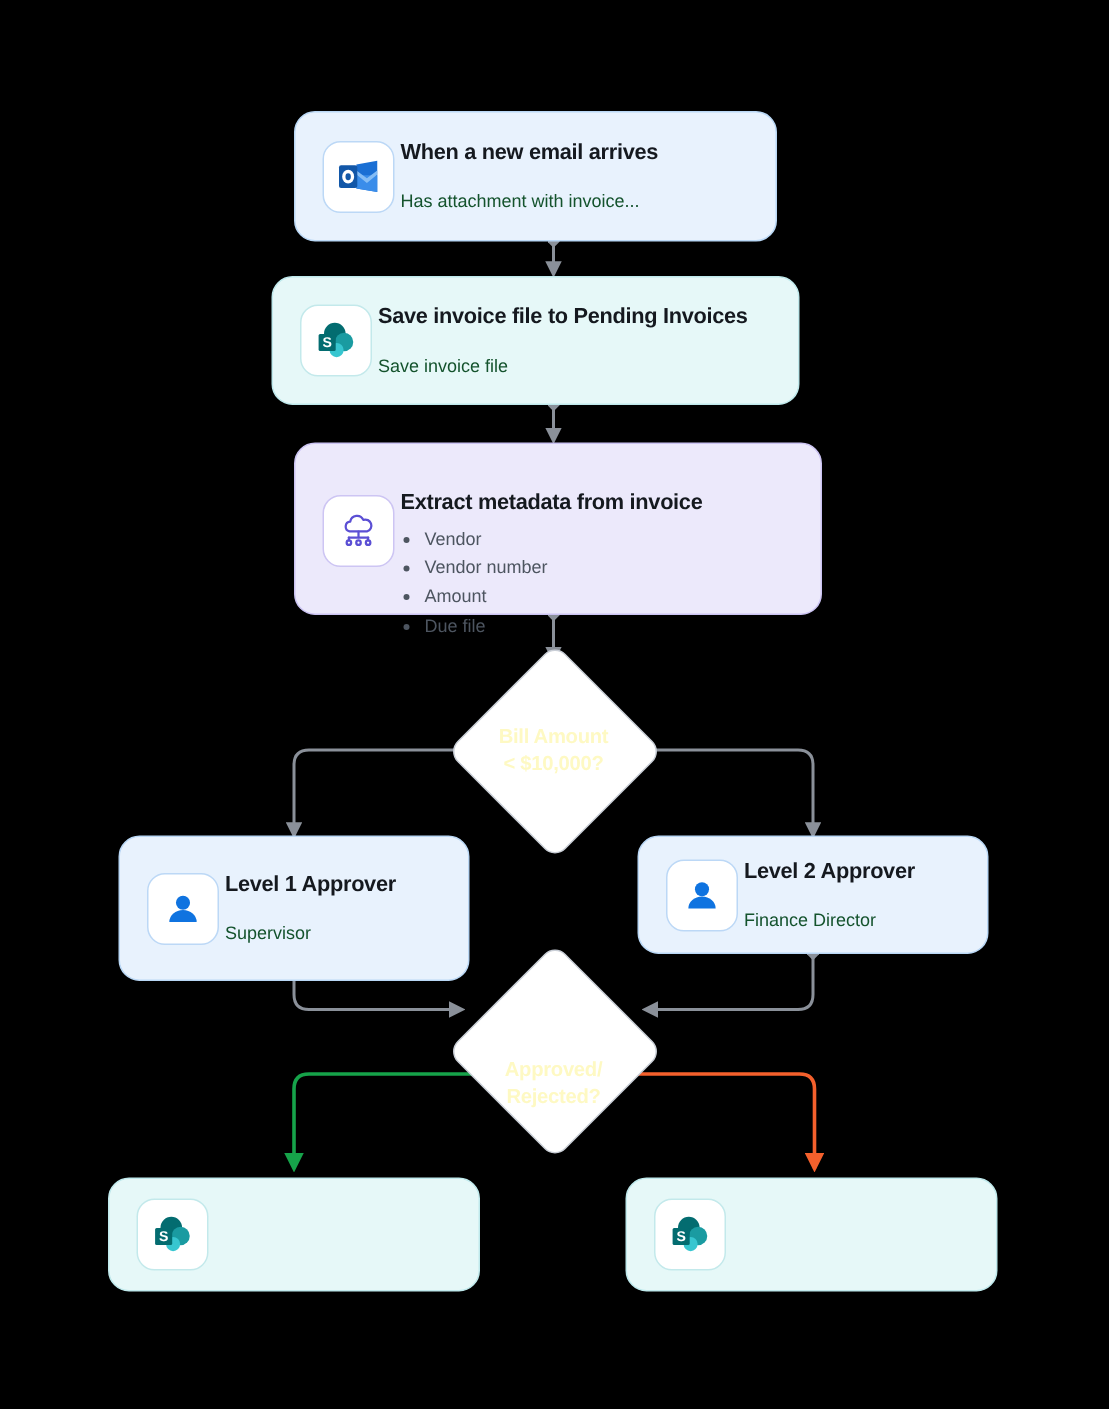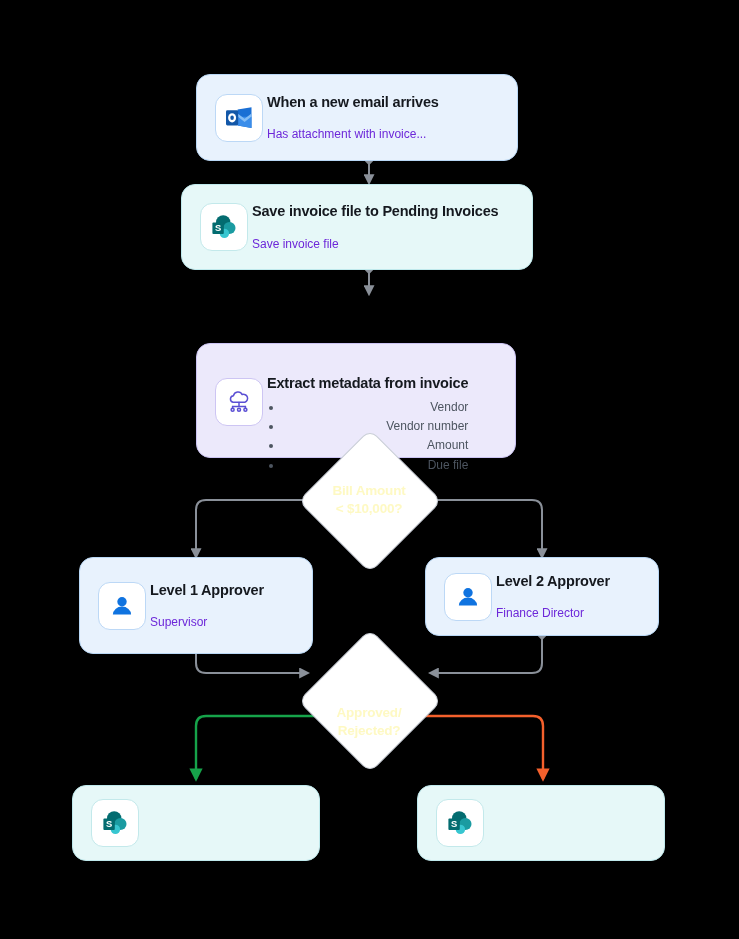--- a/index.html
+++ b/index.html
@@ -71,29 +71,28 @@
   .node-text { display: flex; flex-direction: column; justify-content: center; min-width: 0; }
   .node-title {
     font-size: 14.5px;
     font-weight: bold;
     color: #15191f;
     line-height: 1.28;
     letter-spacing: -0.2px;
   }
   .node-sub {
     font-size: 12px;
-    color: #6d28d9;
+    color: #14532d;
     margin-top: 16px;
     line-height: 1.25;
   }
   .node-list {
     margin: 5px 0 0 0;
     padding-left: 16px;
     list-style: disc;
-    text-align: right;
   }
   .node-list li {
     font-size: 12px;
     color: #4d5560;
     line-height: 1.62;
   }
 
   
   .diamond {
     position: absolute;
@@ -184,21 +183,21 @@
         <rect x="2.4" y="8.6" width="11.4" height="11.4" rx="1" fill="#036c70"></rect>
         <text x="8.1" y="17.2" font-family="Liberation Sans, sans-serif" font-size="9.4" font-weight="bold" fill="#ffffff" text-anchor="middle">S</text>
       </svg>
     </div>
     <div class="node-text">
       <div class="node-title">Save invoice file to Pending Invoices</div>
       <div class="node-sub">Save invoice file</div>
     </div>
   </div>
 
-  <div class="node violet" style="left:196px; top:295px; width:320px; height:115px;margin-top:48px;">
+  <div class="node violet" style="left:196px; top:295px; width:352px; height:115px;">
     <div class="icon-tile violet-tile" style="margin-top:16px;">
       <svg width="28" height="26" viewBox="0 0 28 26" xmlns="http://www.w3.org/2000/svg" fill="none" stroke="#5b4fd4" stroke-width="1.5" stroke-linecap="round" stroke-linejoin="round">
         <path d="M8 13.2 a3.3 3.3 0 0 1 0.5 -6.5 a4.6 4.6 0 0 1 8.7 -1.1 a3.8 3.8 0 0 1 2.7 7.6 Z"></path>
         <path d="M14 13.4 L14 17.2"></path>
         <path d="M7.6 17.4 L20.4 17.4"></path>
         <path d="M7.6 17.4 L7.6 19.4"></path>
         <path d="M20.4 17.4 L20.4 19.4"></path>
         <circle cx="7.6" cy="20.8" r="1.5"></circle>
         <circle cx="14" cy="20.8" r="1.5"></circle>
         <circle cx="20.4" cy="20.8" r="1.5"></circle>

